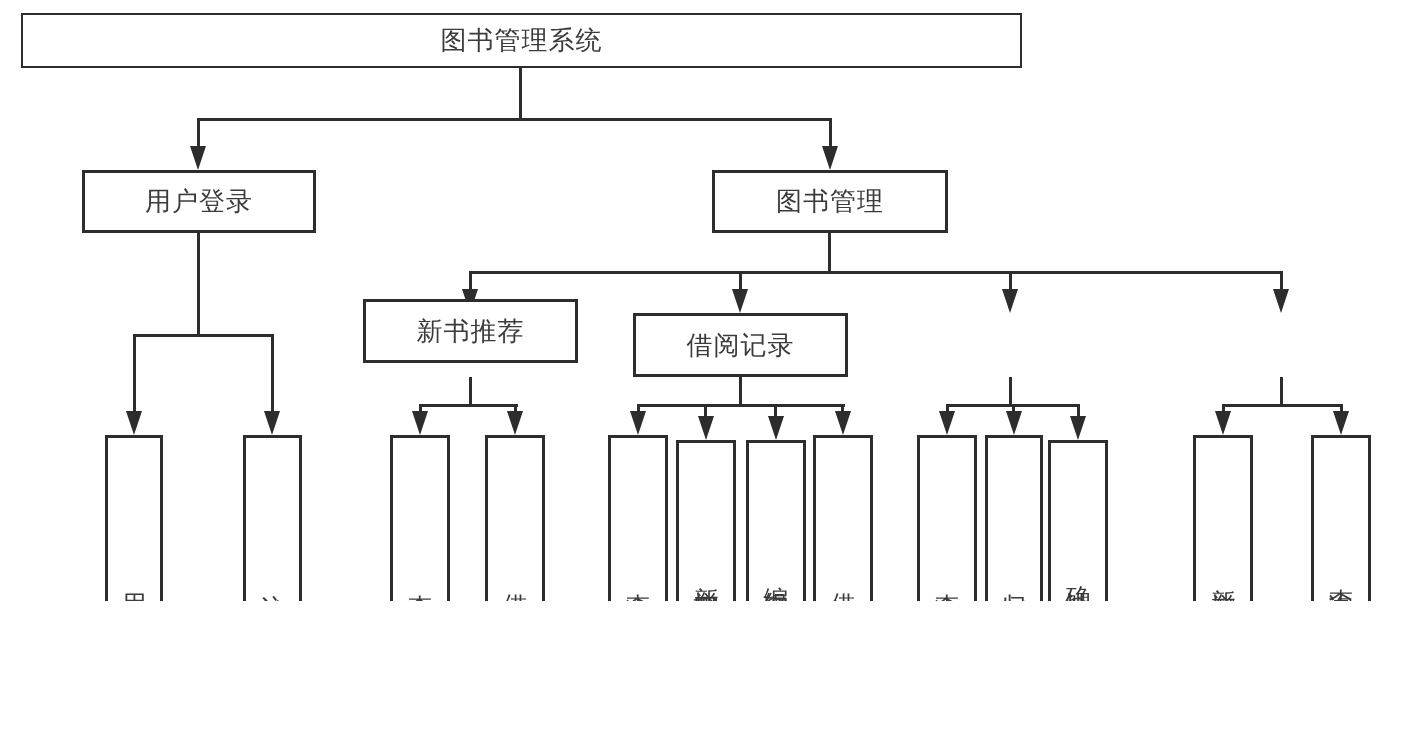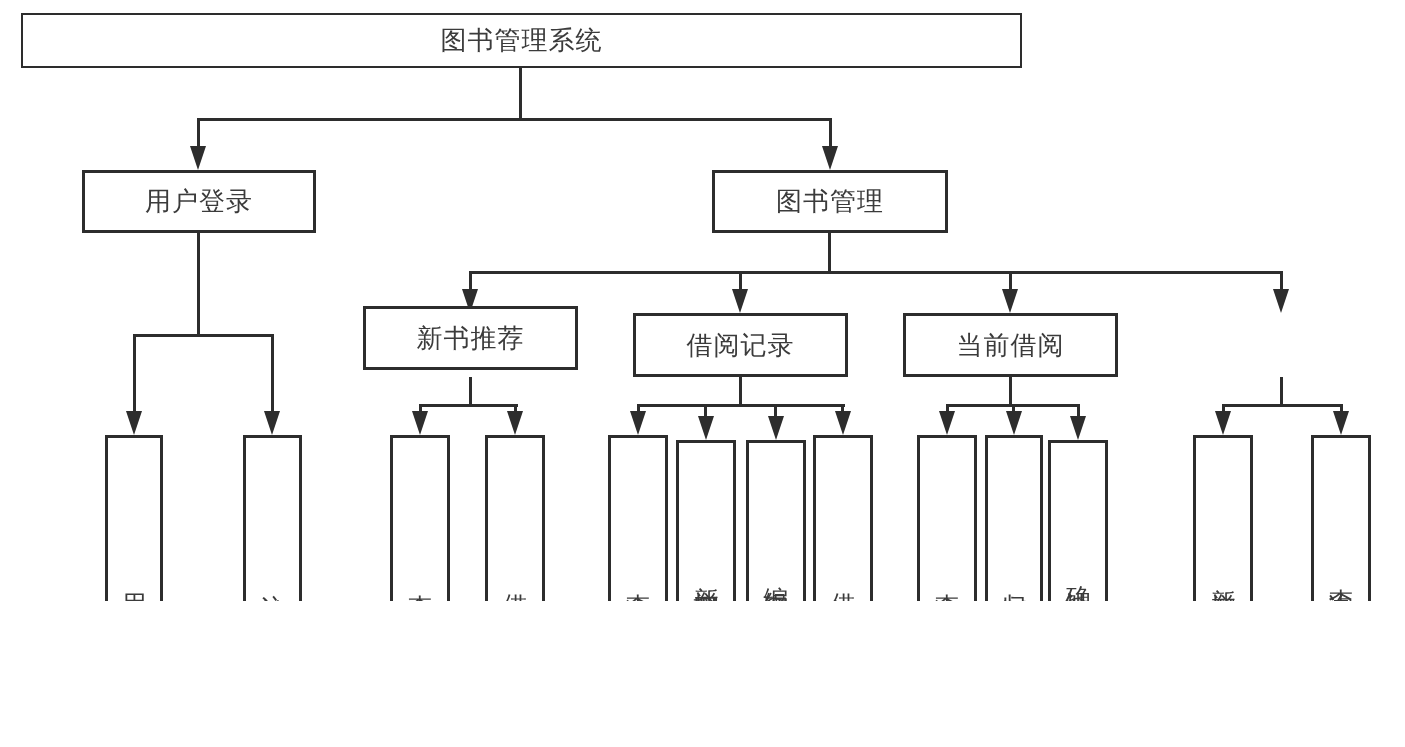--- a/index.html
+++ b/index.html
@@ -84,31 +84,28 @@
   </div>
 
   <div class="box" style="left:82px; top:170px; width:234px; height:63px;">
     <span>用户登录</span>
   </div>
 
   <div class="box" style="left:712px; top:170px; width:236px; height:63px;text-align:right;">
     <span>图书管理</span>
   </div>
 
-  <div class="box" style="left:363px; top:306px; width:215px; height:64px;">
+  <div class="box" style="left:363px; top:299px; width:215px; height:64px;">
     <span>新书推荐</span>
   </div>
 
   <div class="box" style="left:633px; top:313px; width:215px; height:64px;">
     <span>借阅记录</span>
   </div>
 
-  <div class="box" style="left:903px; top:313px; width:215px; height:64px;">
-    <span>当前借阅</span>
-  </div>
 
 
   <div class="leaf" style="left:105px; top:435px; width:58px; height:302px;">
     <span class="vtext">用户登录</span>
   </div>
   <div class="leaf" style="left:243px; top:435px; width:59px; height:302px;">
     <span class="vtext">注销登录</span>
   </div>
 
   <div class="leaf" style="left:390px; top:435px; width:60px; height:302px;">

